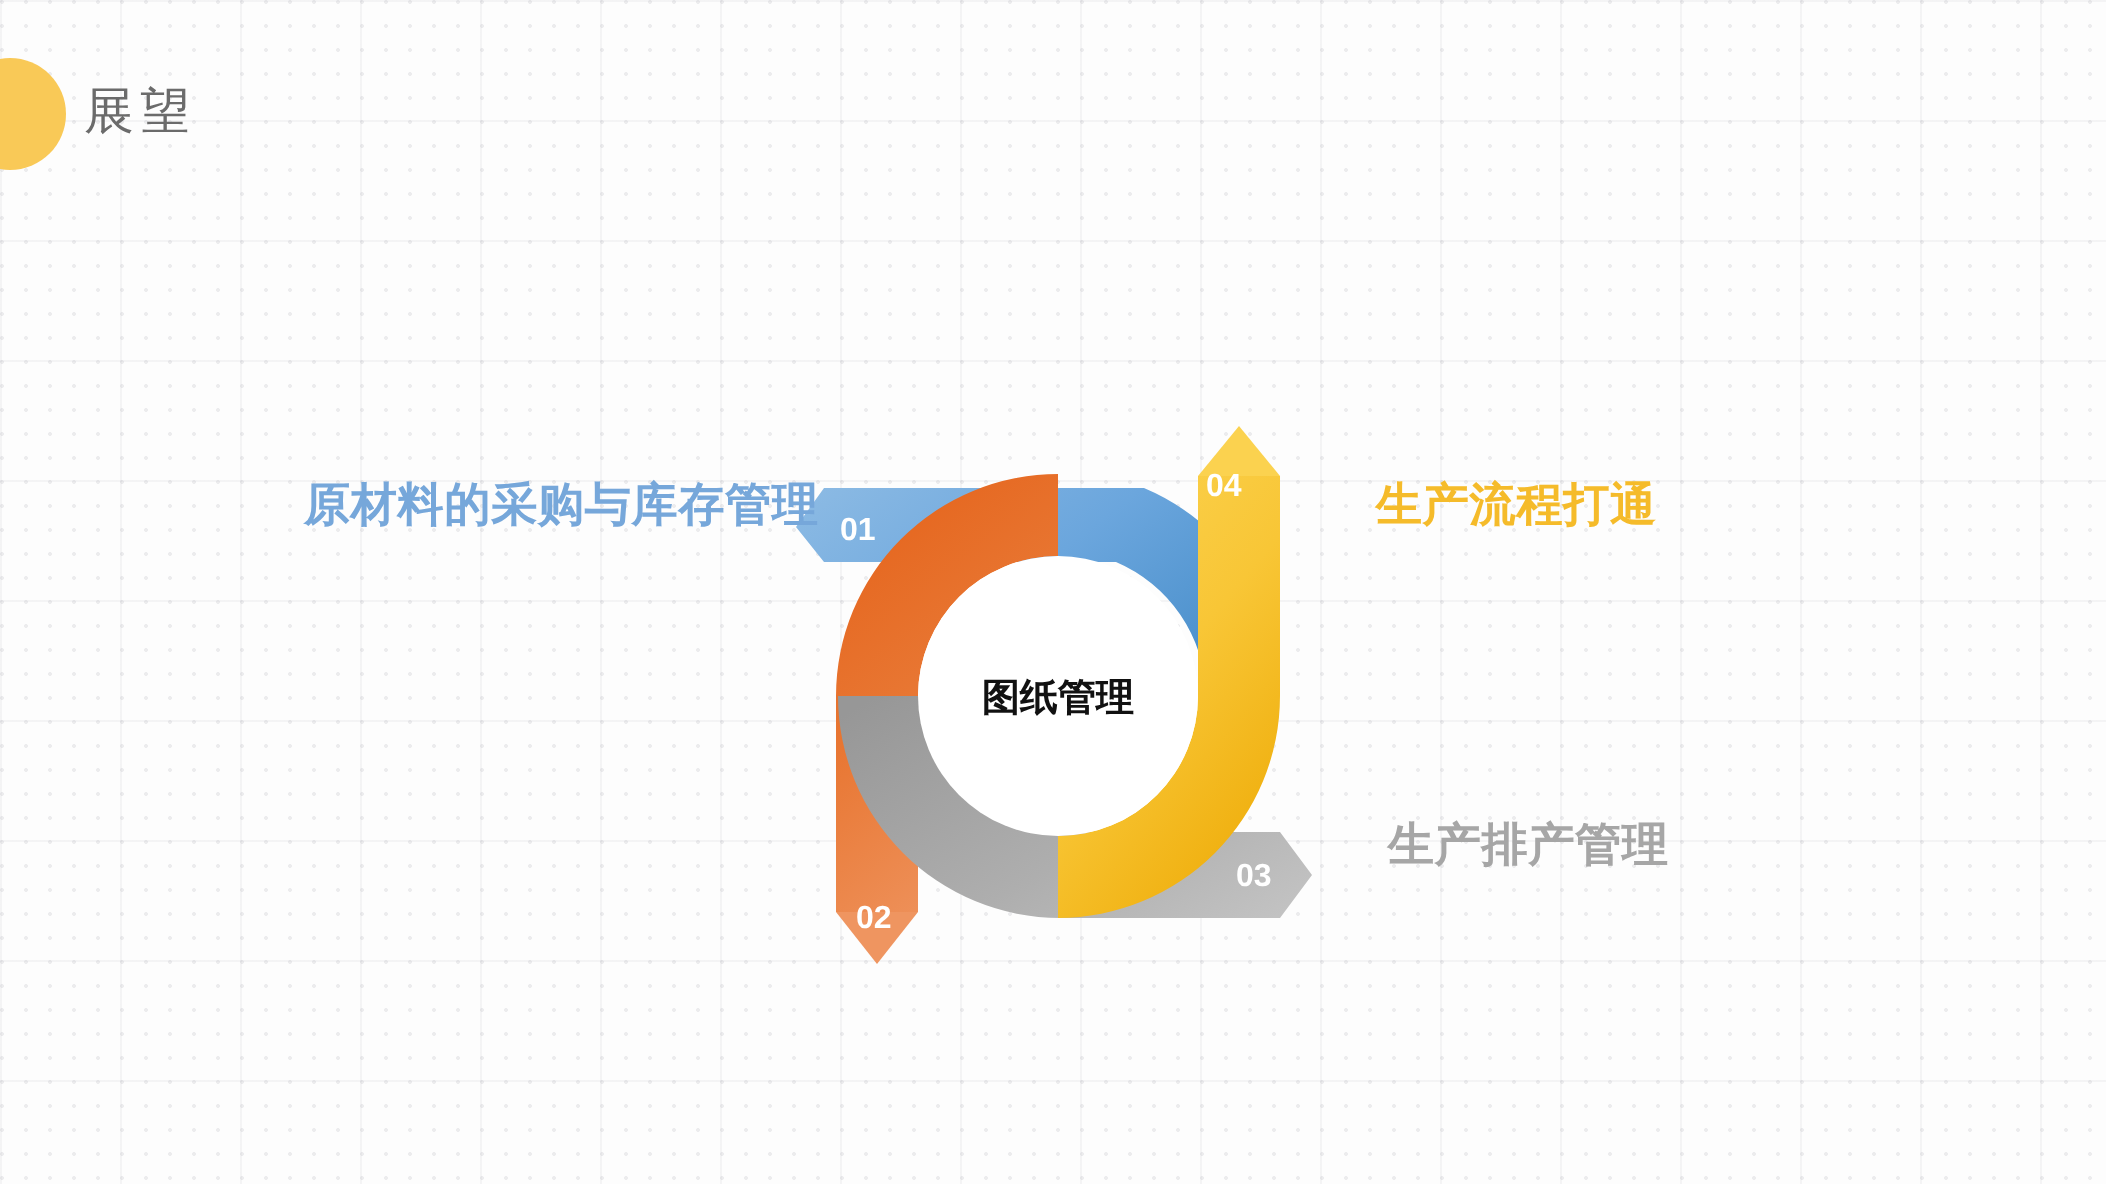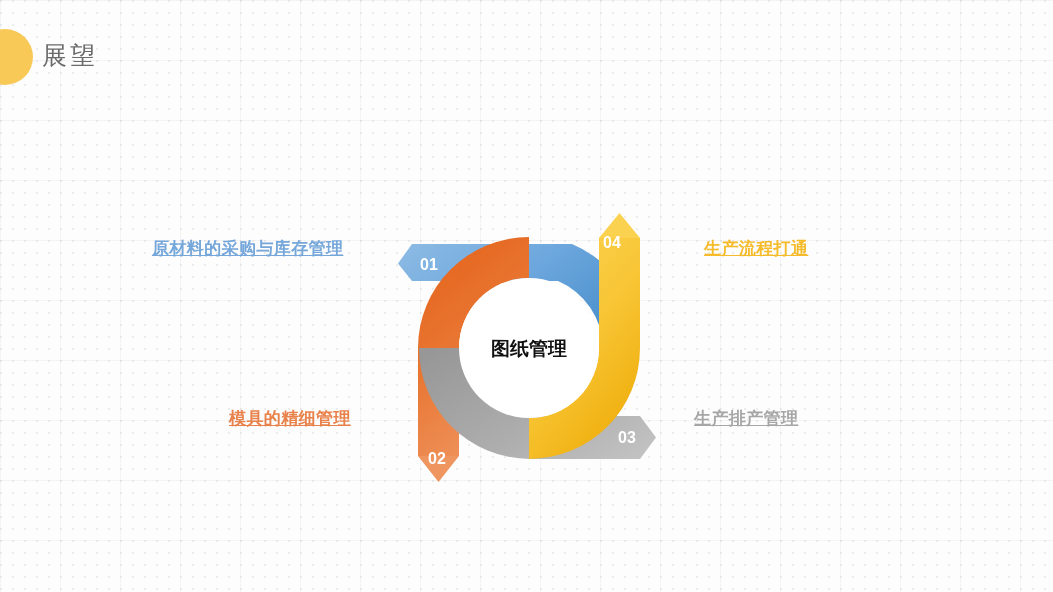--- a/index.html
+++ b/index.html
@@ -72,28 +72,27 @@
   .center-label {
     font-family: "Liberation Sans", "DejaVu Sans", sans-serif;
     font-size: 19px;
     font-weight: bold;
     fill: #111111;
   }
 
   
   .caption {
     position: absolute;
-    font-size: 17px;
+    font-size: 23px;
     font-weight: bold;
     white-space: nowrap;
     letter-spacing: 0.4px;
-    text-decoration: underline;
   }
   #caption-01 { left: 152px; top: 237px; color: #76a7da; }
-  #caption-04 { left: 704px; top: 237px; color: #f5bb2a; }
+  #caption-04 { left: 688px; top: 237px; color: #f5bb2a; }
   #caption-02 { left: 229px; top: 407px; color: #e8814a; }
   #caption-03 { left: 676px; top: 407px; color: #a6a6a6; margin-left: 18px; }
 </style>
 </head>
 <body>
 
 <div id="slide">
 
   <div id="deco-circle"></div>
   <div id="page-title">展望</div>
@@ -171,17 +170,16 @@
         <path fill="#fbd24f" d="M 599 238 L 640 238 L 619.5 213 Z"></path>
         <text class="seg-num" x="603" y="248">04</text>
       </g>
 
       <circle cx="529" cy="348" r="70" fill="#ffffff"></circle>
       <text class="center-label" text-anchor="middle" x="529" y="355">图纸管理</text>
     </svg>
   </div>
 
   <div class="caption" id="caption-01">原材料的采购与库存管理</div>
-  <div class="caption" id="caption-02">模具的精细管理</div>
   <div class="caption" id="caption-03">生产排产管理</div>
   <div class="caption" id="caption-04">生产流程打通</div>
 
 </div>
 
 </body></html>

